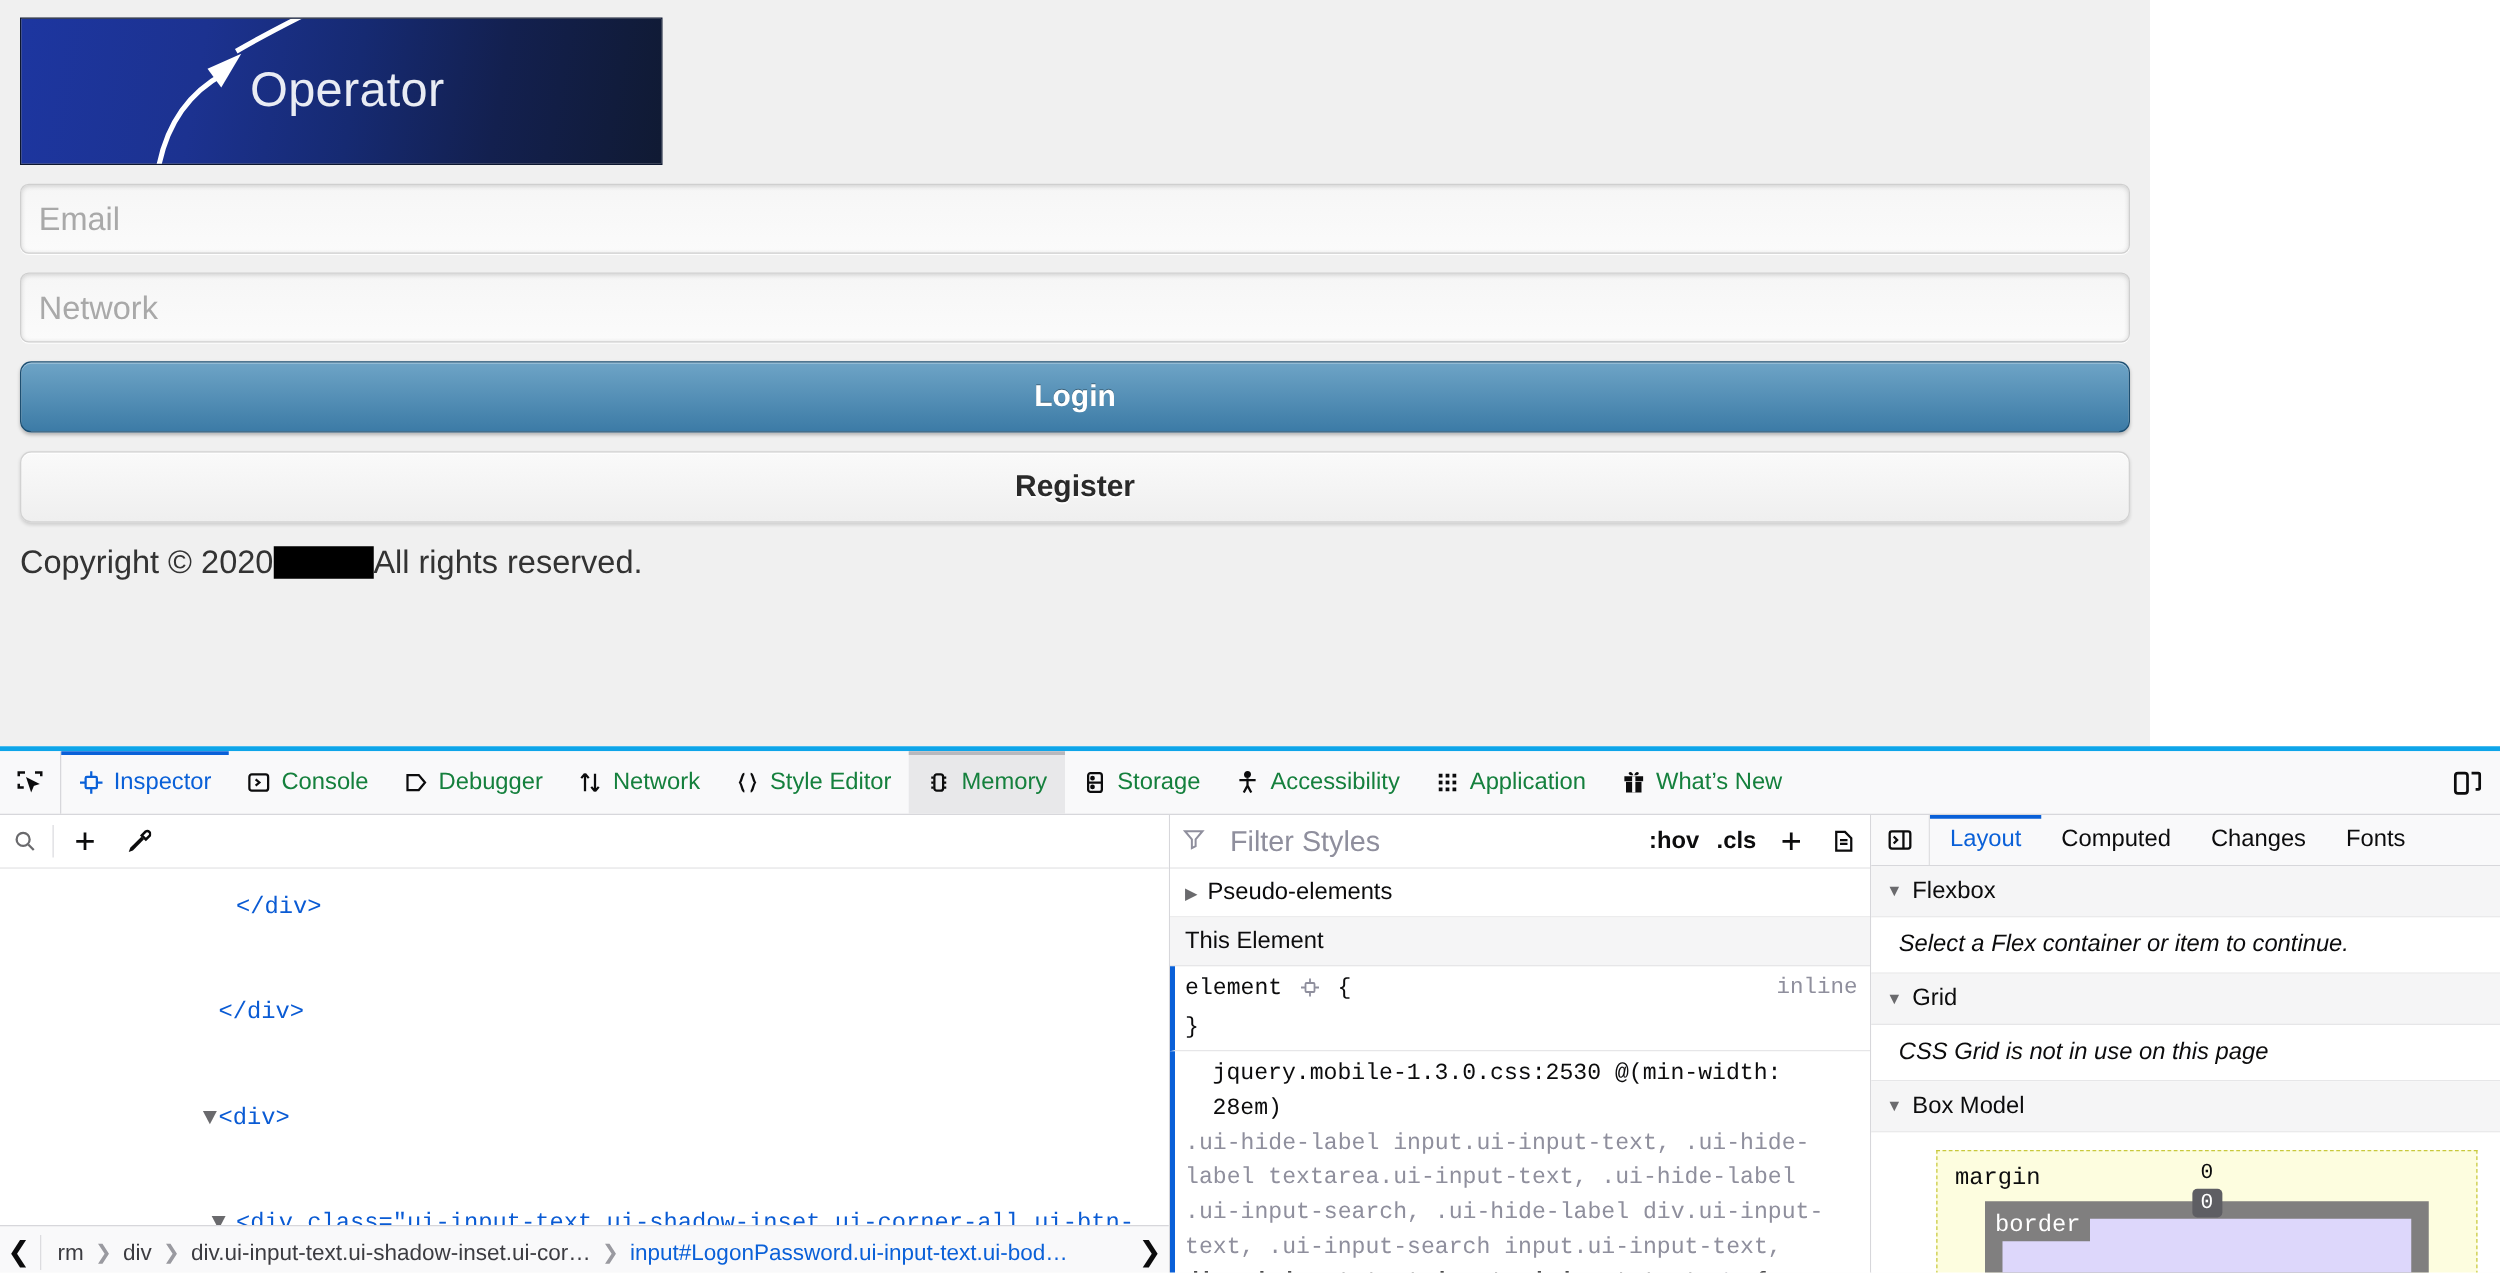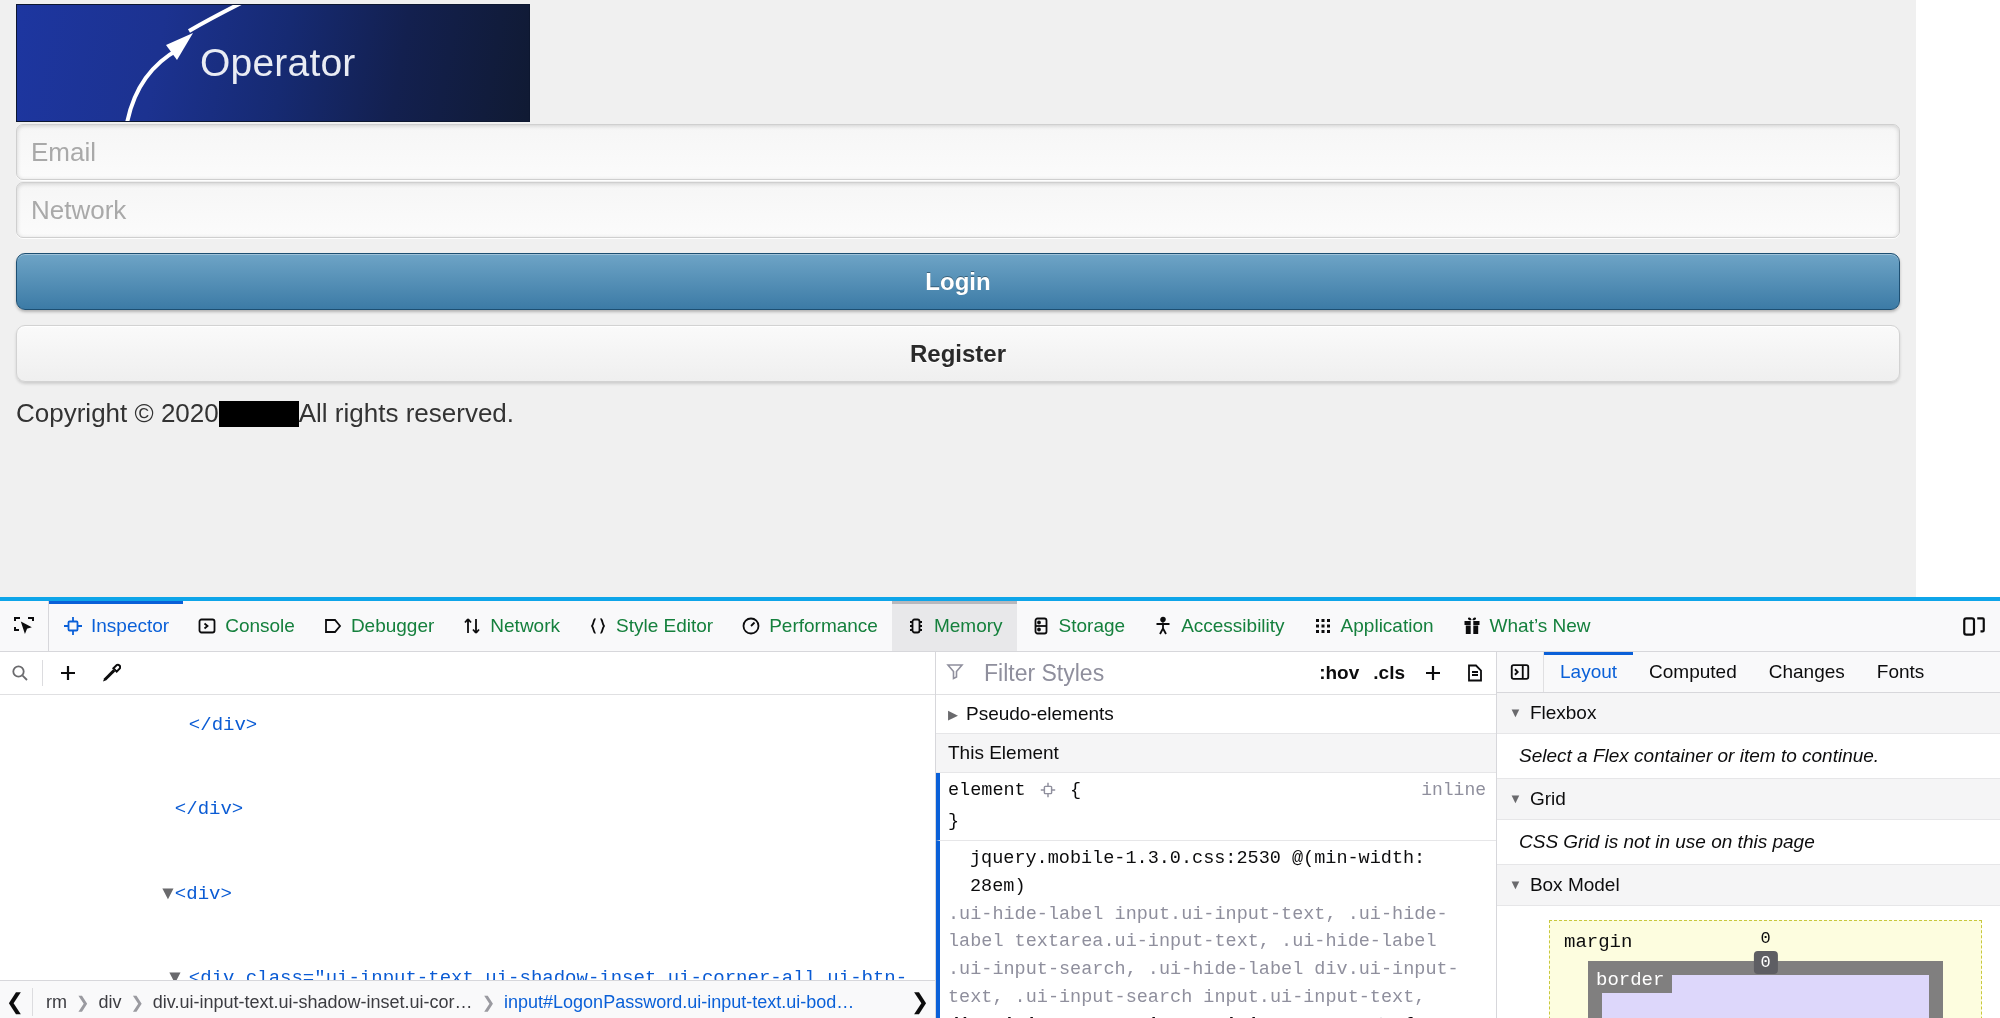--- a/index.html
+++ b/index.html
@@ -6,42 +6,42 @@
   body{
     width:2000px;height:1018px;overflow:hidden;
     font-family:"Liberation Sans",sans-serif;
     background:#ffffff;
     -webkit-font-smoothing:antialiased;
   }
   .app{position:relative;width:2000px;height:1018px;}
 
   
   .page{
-    position:absolute;left:0;top:0;width:1916px;height:597px;
+    position:absolute;left:0;top:0;width:1720px;height:597px;
     background:#f0f0f0;
     box-sizing:border-box;
-    padding:4px 16px 0 16px;
+    padding:14px 16px 0 16px;
     overflow:hidden;
   }
   .logo-banner{
     width:514px;height:118px;
     background:linear-gradient(100deg,#1d36a0 0%,#1c3290 28%,#162a72 52%,#13204f 74%,#101a33 100%);
     border:1px solid #0d1730;
     position:relative;overflow:hidden;
     box-sizing:border-box;
   }
   .logo-banner svg{position:absolute;left:0;top:0;}
   .logo-text{
     position:absolute;left:183px;top:36px;
     color:#e9ecf4;font-size:39px;letter-spacing:.2px;
     font-family:"Liberation Sans",sans-serif;
   }
 
   .field{
-    margin-top:2px;height:56px;
+    margin-top:15px;height:56px;
     background:linear-gradient(#f6f6f6,#fbfbfb);
     border:1px solid #cfcfcf;border-radius:7px;
     box-shadow:inset 0 1px 4px rgba(0,0,0,.16), 0 1px 0 rgba(255,255,255,.9);
     display:flex;align-items:center;
     box-sizing:border-box;padding:0 14px;
   }
   .field .ph{color:#a9a9a9;font-size:26px;font-family:"Liberation Sans",sans-serif;}
 
   .btn{
     margin-top:15px;height:57px;border-radius:9px;
@@ -304,29 +304,20 @@
 
         <div class="dt-tab">
           <span class="ti">
             <svg width="20" height="20" viewBox="0 0 20 20" fill="none" stroke="#0c0c0d" stroke-width="1.8">
               <path d="M7.5 3C5.5 3 6 7 4 10c2 3 1.5 7 3.5 7M12.5 3c2 0 1.5 4 3.5 7-2 3-1.5 7-3.5 7"></path>
             </svg>
           </span>
           <span>Style Editor</span>
         </div>
 
-        <div class="dt-tab">
-          <span class="ti">
-            <svg width="20" height="20" viewBox="0 0 20 20" fill="none" stroke="#0c0c0d" stroke-width="1.8">
-              <circle cx="10" cy="10" r="7.5"></circle>
-              <path d="M10 10l3.5-3.5"></path>
-            </svg>
-          </span>
-          <span>Performance</span>
-        </div>
 
         <div class="dt-tab hovered">
           <span class="ti">
             <svg width="20" height="20" viewBox="0 0 20 20" fill="none" stroke="#0c0c0d" stroke-width="1.8">
               <rect x="6.5" y="3.5" width="7" height="13" rx="2"></rect>
               <path d="M4 6h2M4 10h2M4 14h2M14 6h2M14 10h2M14 14h2"></path>
             </svg>
           </span>
           <span>Memory</span>
         </div>

